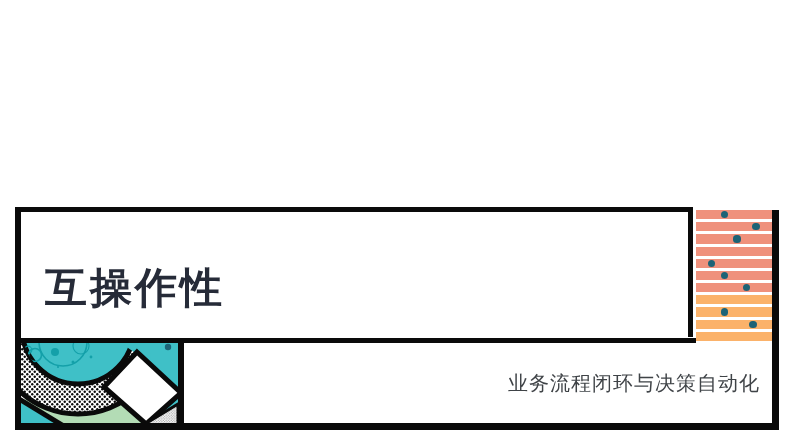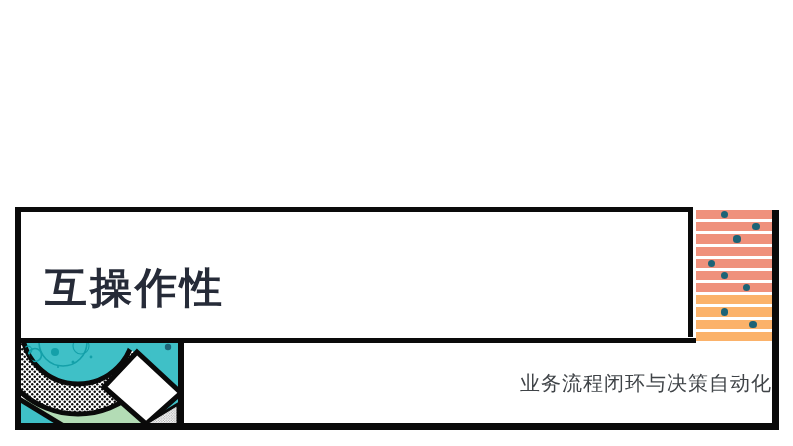--- a/index.html
+++ b/index.html
@@ -43,21 +43,21 @@
   }
   .stripe-dot{
     position:absolute;top:1px;width:7.2px;height:7.2px;border-radius:50%;
     background:#1D6376;
   }
 
   .subtitle-band{
     position:absolute;left:169px;top:136px;width:588px;height:80px;
     background:#ffffff;
     display:flex;align-items:center;justify-content:flex-end;
-    box-sizing:border-box;
+    padding-right:12px;box-sizing:border-box;
   }
   .slide-subtitle{
     font-size:20px;
     color:#3F4347;
     letter-spacing:1px;
     white-space:nowrap;
   }
 
   .pattern-holder{
     position:absolute;left:6px;top:136px;width:157px;height:80px;

